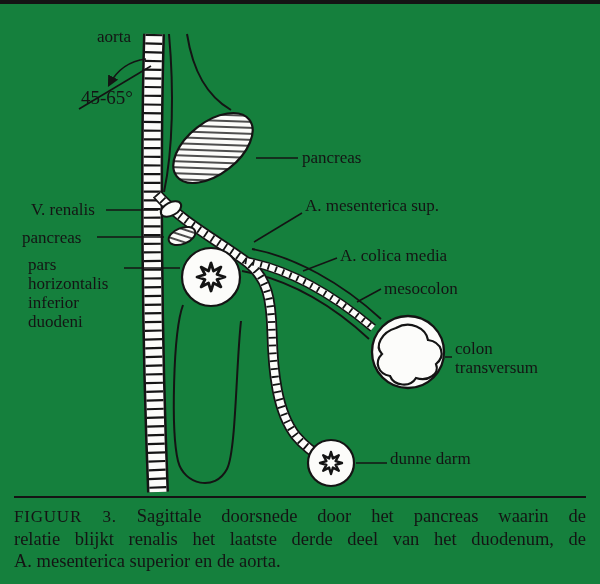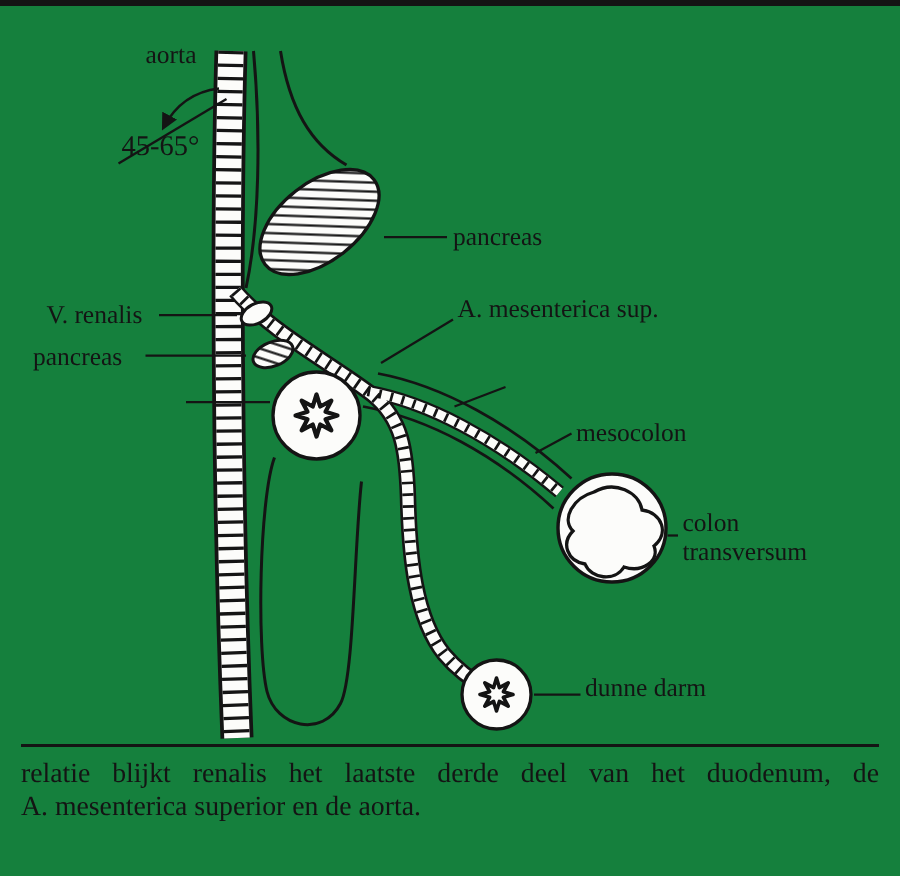--- a/index.html
+++ b/index.html
@@ -107,24 +107,33 @@
       <line x1="124" y1="268" x2="180" y2="268"></line>
     </g>
   </svg>
 
   <div class="lbl" style="left:97px;top:27px;">aorta</div>
   <div class="lbl small" style="left:81px;top:88px;">45-65°</div>
   <div class="lbl" style="left:302px;top:148px;">pancreas</div>
   <div class="lbl" style="left:305px;top:196px;">A. mesenterica sup.</div>
   <div class="lbl" style="left:31px;top:200px;">V. renalis</div>
   <div class="lbl" style="left:22px;top:228px;">pancreas</div>
+  <div class="lbl" style="left:28px;top:255px;">pars
+horizontalis
+inferior
+duodeni</div>
+  <div class="lbl" style="left:340px;top:246px;">A. colica media</div>
   <div class="lbl" style="left:384px;top:279px;">mesocolon</div>
   <div class="lbl" style="left:390px;top:449px;">dunne darm</div>
   <div class="lbl" style="left:455px;top:339px;">colon
 transversum</div>
 
   <div class="caption-rule"></div>
   <div class="caption">
+    <div class="cap-line">
+      <span class="figlabel">FIGUUR 3.</span>
+      <span>Sagittale doorsnede door het pancreas waarin de</span>
+    </div>
     <div class="cap-line">relatie blijkt renalis het laatste derde deel van het duodenum, de</div>
     <div class="cap-line last">A. mesenterica superior en de aorta.</div>
   </div>
 
 </div>
 
 </body></html>

